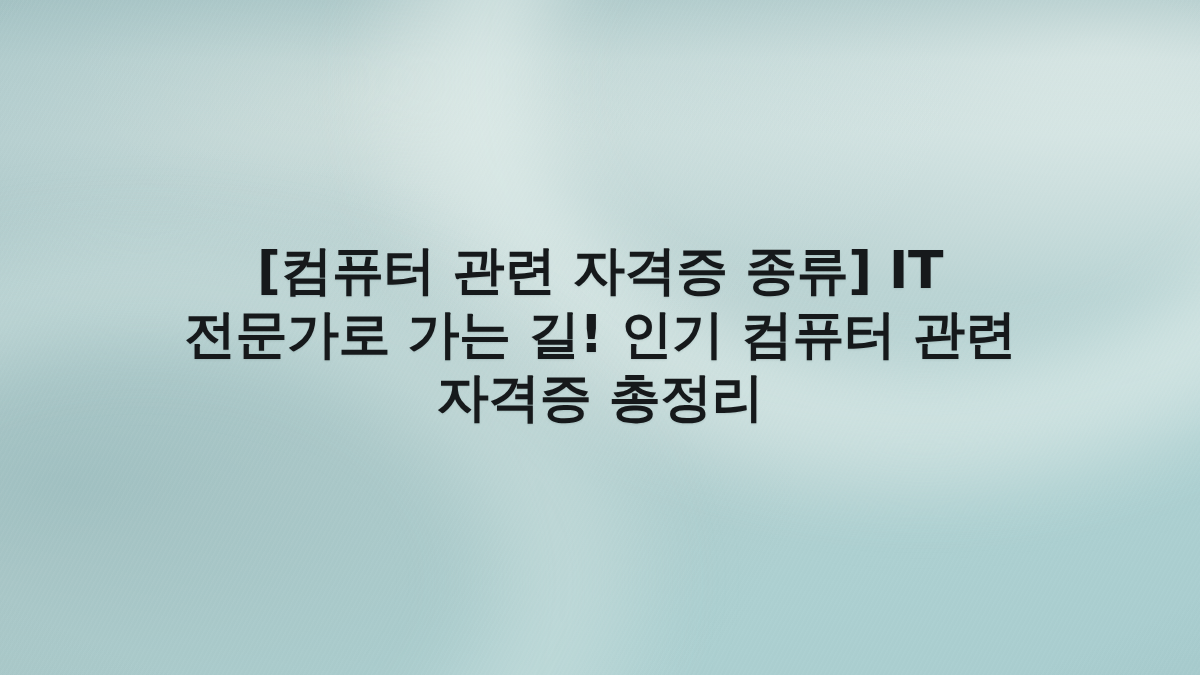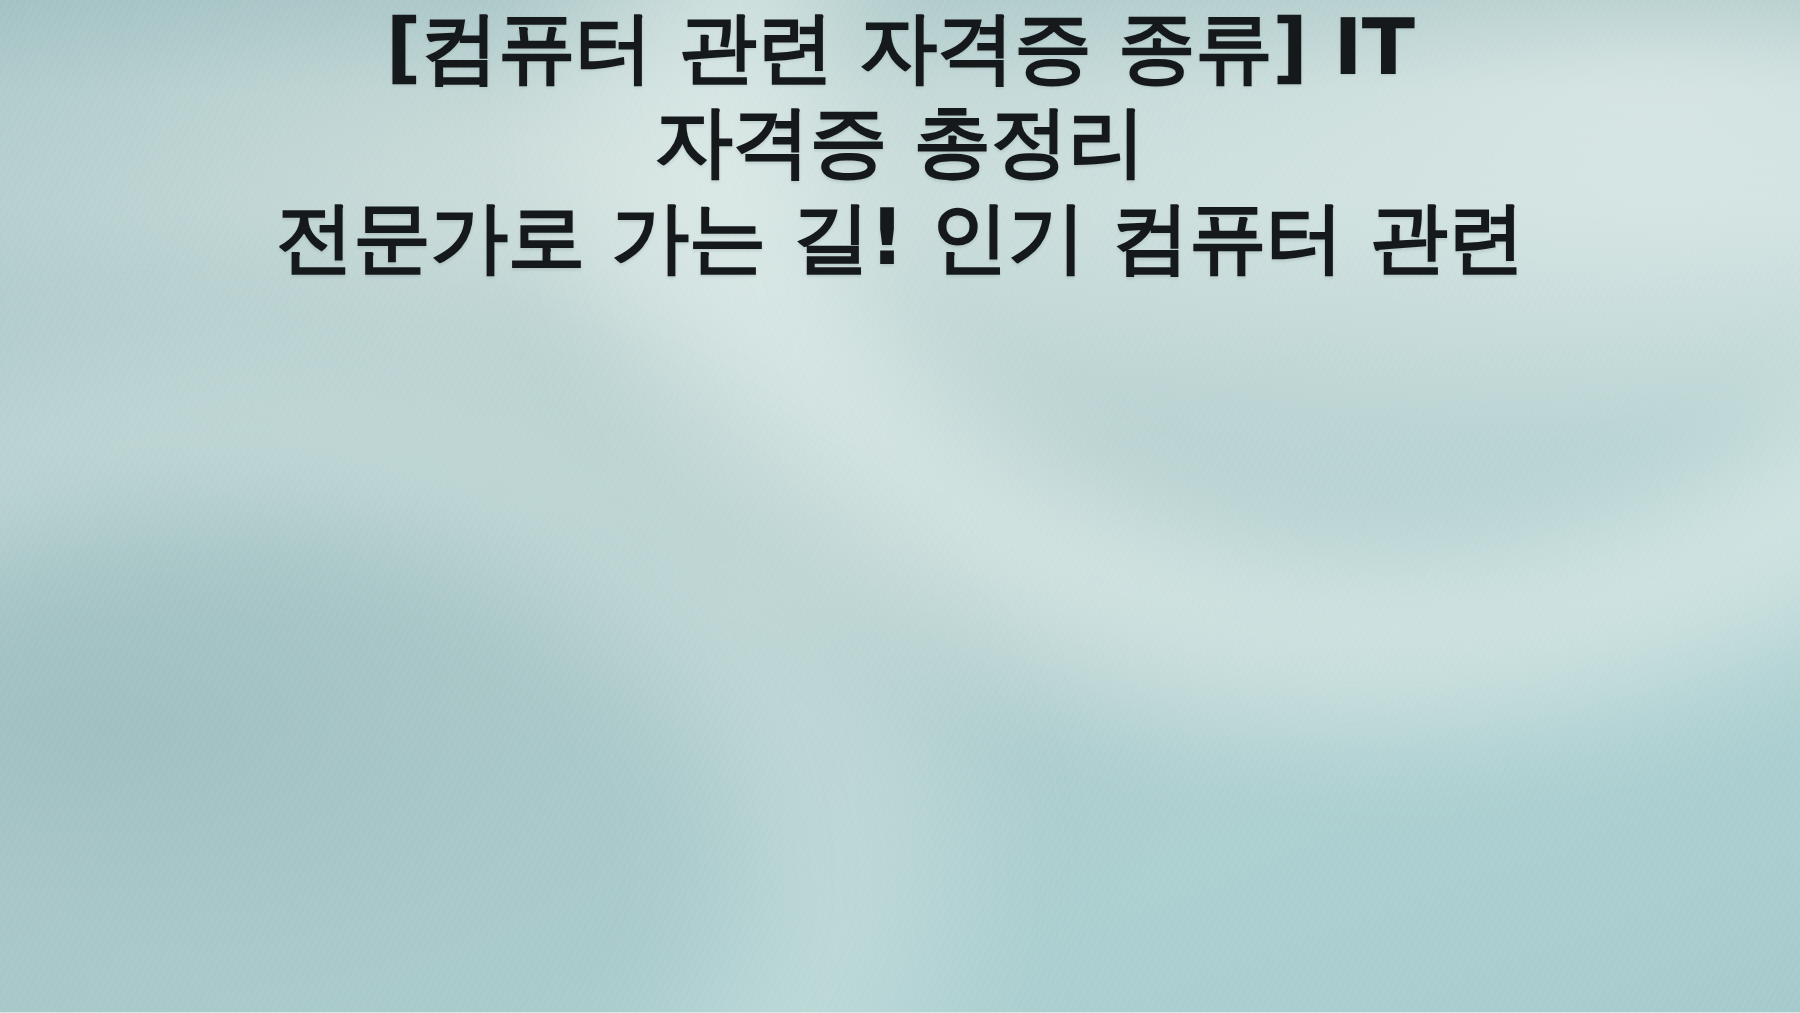--- a/index.html
+++ b/index.html
@@ -130,21 +130,21 @@
         rgba(0,0,0,0.0) 56%,
         rgba(70,110,112,0.10) 88%,
         rgba(60,100,102,0.16) 100%);
   }
 
   
   .headline-wrap {
     position: absolute;
     inset: 0;
     display: flex;
-    align-items: flex-start;
+    align-items: center;
     justify-content: center;
     padding: 4px 62px;
     box-sizing: border-box;
     z-index: 5;
   }
 
   .headline {
     margin: 0;
     width: 960px;
     text-align: center;
@@ -175,18 +175,18 @@
   <div class="bg-layer bg-sweep-3"></div>
   <div class="bg-layer bg-sweep-4"></div>
   <div class="bg-arc"></div>
   <div class="bg-arc-2"></div>
   <div class="bg-layer bg-grain"></div>
   <div class="bg-layer bg-vignette"></div>
 
   <div class="headline-wrap">
     <h1 class="headline">
       <span class="ln">[컴퓨터 관련 자격증 종류] IT</span>
+      <span class="ln">전문가로 가는 길! 인기 컴퓨터 관련</span>
       <span class="ln">자격증 총정리</span>
-      <span class="ln">전문가로 가는 길! 인기 컴퓨터 관련</span>
     </h1>
   </div>
 
 </div>
 
 </body></html>

